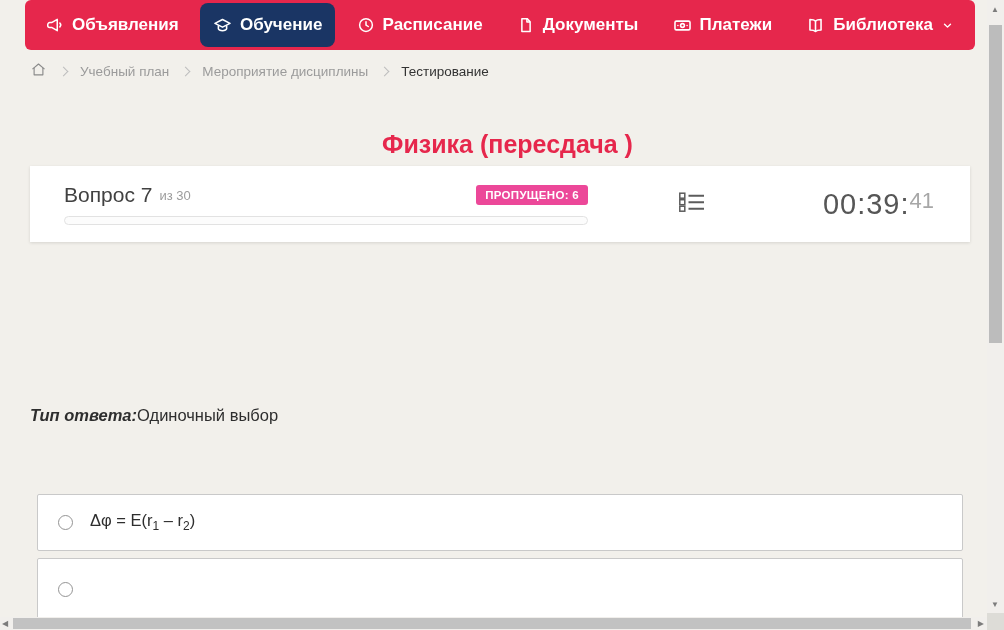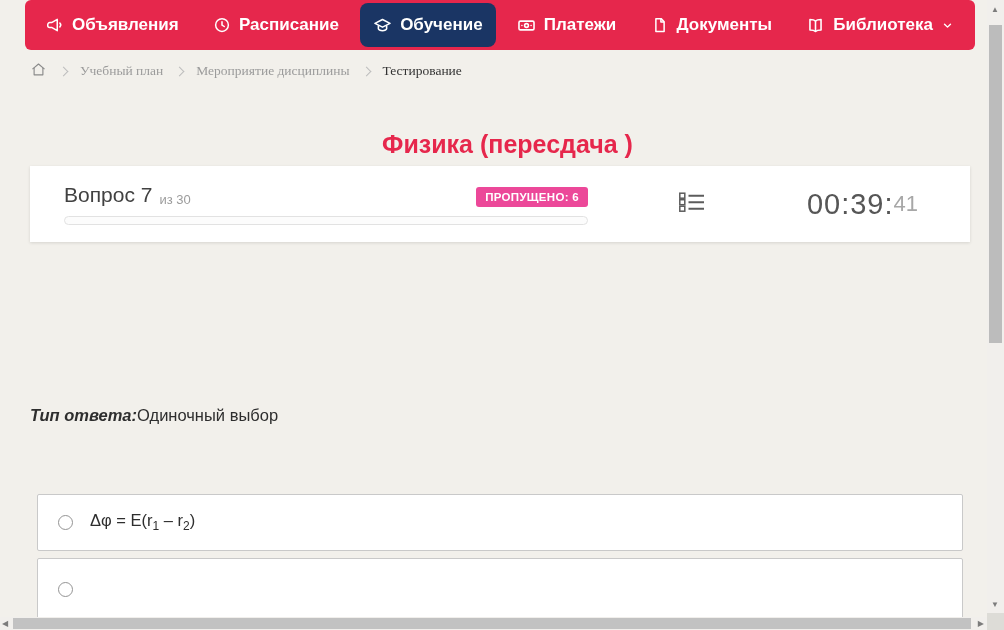--- a/index.html
+++ b/index.html
@@ -12,44 +12,44 @@
     border-radius:6px;display:flex;align-items:center;justify-content:space-between;
     padding:0 8px;box-sizing:border-box;}
   .nav-item{display:flex;align-items:center;gap:8px;color:#fff;font-weight:bold;
     font-size:17px;height:44px;padding:0 13px;border-radius:8px;white-space:nowrap;cursor:pointer;}
   .nav-item.active{background:#1a3564;}
   .nav-item svg{display:block;}
 
   
   .breadcrumb{position:absolute;left:30px;top:61px;display:flex;align-items:center;
     gap:13px;font-size:13.5px;color:#9b9b9b;}
-  .crumb{color:#9b9b9b;cursor:pointer;font-family:Liberation Serif, serif;}
+  .crumb{color:#9b9b9b;cursor:pointer;}
   .crumb.current{color:#333;}
   .crumb-sep{width:6px;height:6px;border-top:1.5px solid #bdbdbd;border-right:1.5px solid #bdbdbd;
     transform:rotate(45deg);margin-top:1px;}
 
   
   .page-title{position:absolute;left:14px;top:113px;width:987px;text-align:center;
     font-size:25px;font-weight:bold;color:#e6274c;}
 
   
   .card{position:absolute;left:30px;top:166px;width:940px;height:76px;background:#fff;
     box-shadow:0 1px 3px rgba(0,0,0,.12);display:flex;align-items:center;
     padding:0 34px;box-sizing:border-box;}
   .q-left{width:524px;}
-  .q-title-row{display:flex;align-items:flex-end;}
+  .q-title-row{display:flex;align-items:center;}
   .q-num{font-size:21px;color:#414141;}
   .q-total{font-size:13px;color:#9c9c9c;margin-left:7px;}
   .badge{margin-left:auto;background:#ec4899;color:#fff;font-size:11.5px;font-weight:bold;
     padding:4px 9px;border-radius:3px;letter-spacing:.3px;}
   .progress{margin-top:9px;height:7px;border:1px solid #e2e2e2;background:#fcfcfc;
     border-radius:5px;overflow:hidden;}
   .progress-fill{height:100%;background:#e6274c;width:0%;}
   .qlist-btn{margin-left:90px;cursor:pointer;display:flex;align-items:center;}
-  .timer{margin-left:auto;display:flex;align-items:center;margin-right:18px;}
+  .timer{margin-left:auto;display:flex;align-items:flex-start;margin-right:2px;}
   .timer-main{font-size:29px;color:#565656;letter-spacing:1px;}
   .timer-sec{font-size:22px;color:#a7a7a7;}
 
   
   .question{position:absolute;left:30px;top:291px;width:933px;font-size:16.5px;
     color:#2e2e2e;line-height:26px;}
   .q-label{font-weight:bold;font-style:italic;display:block;margin-bottom:2px;}
   .answer-type{position:absolute;left:30px;top:406px;font-size:16.5px;color:#2e2e2e;}
   .at-label{font-weight:bold;font-style:italic;}
   sub{font-size:12px;}
@@ -86,56 +86,56 @@
     <nav class="topnav">
       <a class="nav-item">
         <span>
           <svg width="18" height="18" viewBox="0 0 24 24" fill="none" stroke="#fff" stroke-width="2" stroke-linejoin="round">
               <path d="M15 4.5v15l-7.5-4.3H5A2.7 2.7 0 0 1 2.3 12.5v-1A2.7 2.7 0 0 1 5 8.8h2.5L15 4.5z"></path>
               <path d="M18.5 9.5a3.6 3.6 0 0 1 0 5" stroke-linecap="round"></path>
             </svg>
         </span>
         <span>Объявления</span>
       </a>
+      <a class="nav-item active">
+        <span>
+          <svg width="19" height="19" viewBox="0 0 24 24" fill="none" stroke="#fff" stroke-width="2" stroke-linejoin="round">
+              <path d="M12 4.5 2.5 9.3l9.5 4.8 9.5-4.8L12 4.5z"></path>
+              <path d="M6.8 12v4c0 1.1 2.3 2.6 5.2 2.6s5.2-1.5 5.2-2.6v-4"></path>
+            </svg>
+        </span>
+        <span>Обучение</span>
+      </a>
       <a class="nav-item">
         <span>
           <svg width="18" height="18" viewBox="0 0 24 24" fill="none" stroke="#fff" stroke-width="2" stroke-linecap="round">
               <circle cx="12" cy="12" r="8.5"></circle>
               <path d="M12 7.5V12l3 2"></path>
             </svg>
         </span>
         <span>Расписание</span>
       </a>
-      <a class="nav-item active">
-        <span>
-          <svg width="19" height="19" viewBox="0 0 24 24" fill="none" stroke="#fff" stroke-width="2" stroke-linejoin="round">
-              <path d="M12 4.5 2.5 9.3l9.5 4.8 9.5-4.8L12 4.5z"></path>
-              <path d="M6.8 12v4c0 1.1 2.3 2.6 5.2 2.6s5.2-1.5 5.2-2.6v-4"></path>
-            </svg>
-        </span>
-        <span>Обучение</span>
+      <a class="nav-item">
+        <span>
+          <svg width="18" height="18" viewBox="0 0 24 24" fill="none" stroke="#fff" stroke-width="2" stroke-linejoin="round">
+              <path d="M6.5 3.5h7l4 4.3v12.7h-11V3.5z"></path>
+              <path d="M13.2 3.5v4.4h4.3"></path>
+            </svg>
+        </span>
+        <span>Документы</span>
       </a>
       <a class="nav-item">
         <span>
           <svg width="19" height="19" viewBox="0 0 24 24" fill="none" stroke="#fff" stroke-width="2" stroke-linecap="round">
               <rect x="2.5" y="6.5" width="19" height="11" rx="1.8"></rect>
               <circle cx="12" cy="12" r="2.4"></circle>
               <path d="M6.2 12h.01M17.8 12h.01"></path>
             </svg>
         </span>
         <span>Платежи</span>
-      </a>
-      <a class="nav-item">
-        <span>
-          <svg width="18" height="18" viewBox="0 0 24 24" fill="none" stroke="#fff" stroke-width="2" stroke-linejoin="round">
-              <path d="M6.5 3.5h7l4 4.3v12.7h-11V3.5z"></path>
-              <path d="M13.2 3.5v4.4h4.3"></path>
-            </svg>
-        </span>
-        <span>Документы</span>
       </a>
       <a class="nav-item">
         <span>
           <svg width="19" height="19" viewBox="0 0 24 24" fill="none" stroke="#fff" stroke-width="2" stroke-linejoin="round">
               <path d="M12 6.3C10.6 4.9 8 4.4 5 4.4v13.2c3 0 5.6.5 7 1.9 1.4-1.4 4-1.9 7-1.9V4.4c-3 0-5.6.5-7 1.9z"></path>
               <path d="M12 6.3v13.2"></path>
             </svg>
         </span>
         <span>Библиотека</span>
         <span>

